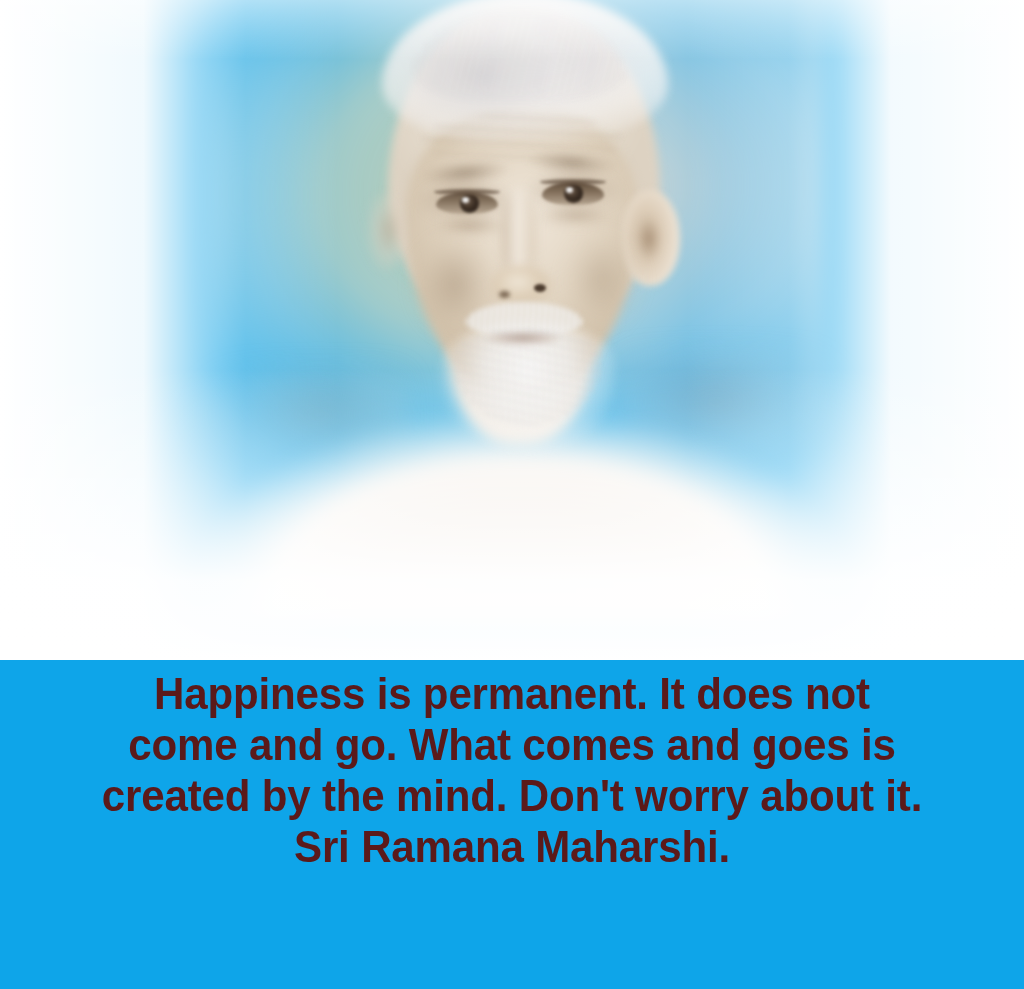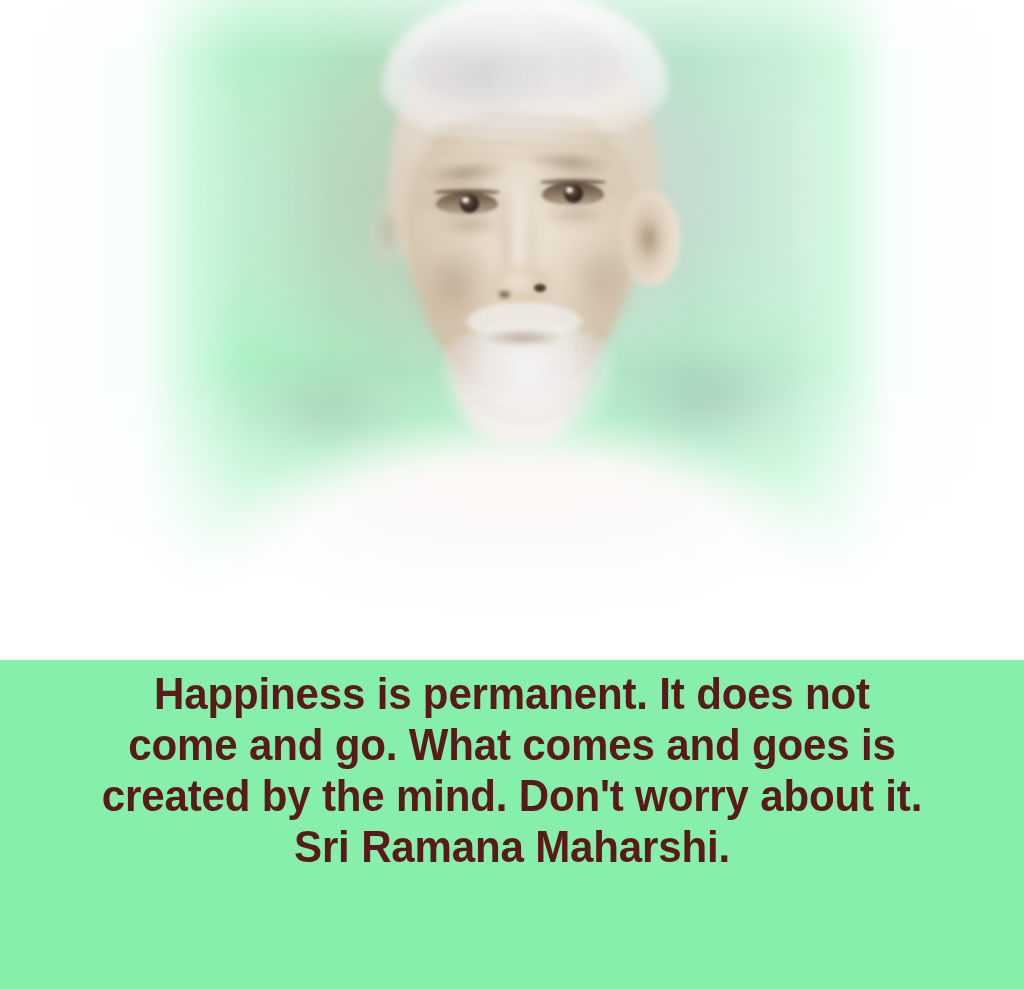--- a/index.html
+++ b/index.html
@@ -7,21 +7,21 @@
     padding: 0;
     background: #ffffff;
   }
   body {
     font-family: "Liberation Sans", sans-serif;
   }
   #canvas {
     position: relative;
     width: 1024px;
     height: 989px;
-    background: #86efac;
+    background: #0ea5e9;
     overflow: hidden;
   }
 
   
   #portrait-block {
     position: absolute;
     left: 0;
     top: 0;
     width: 1024px;
     height: 660px;

